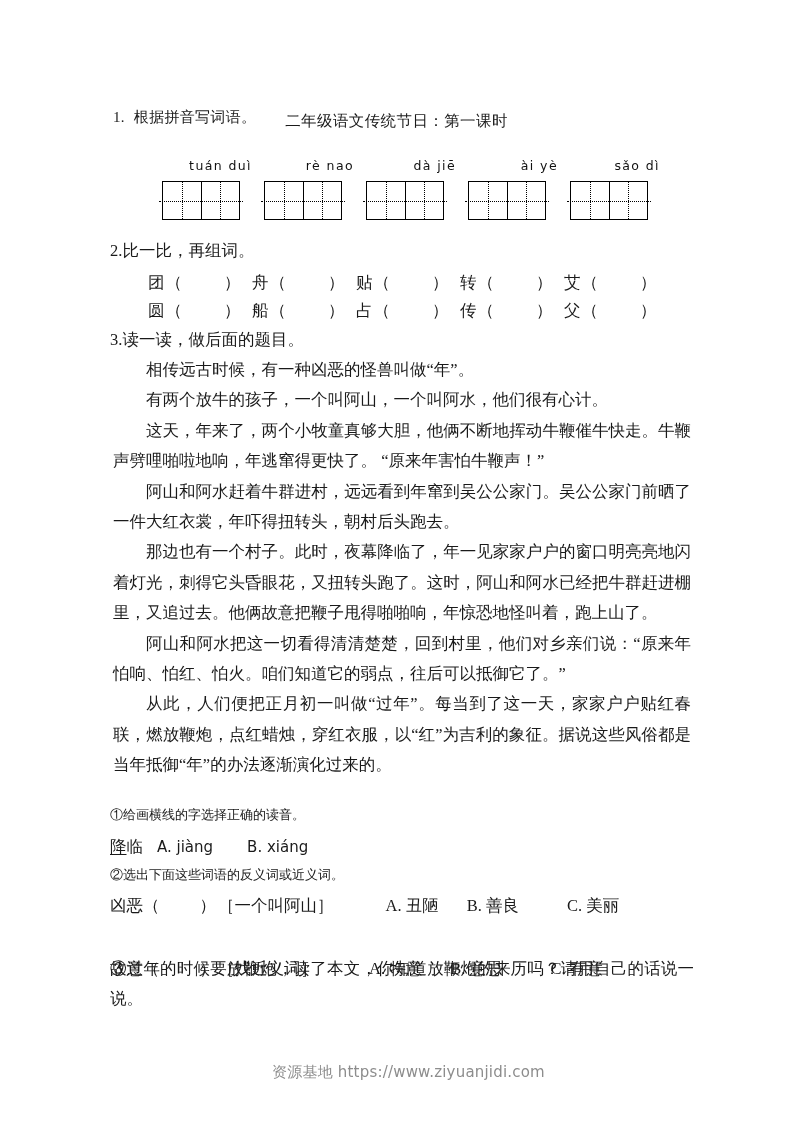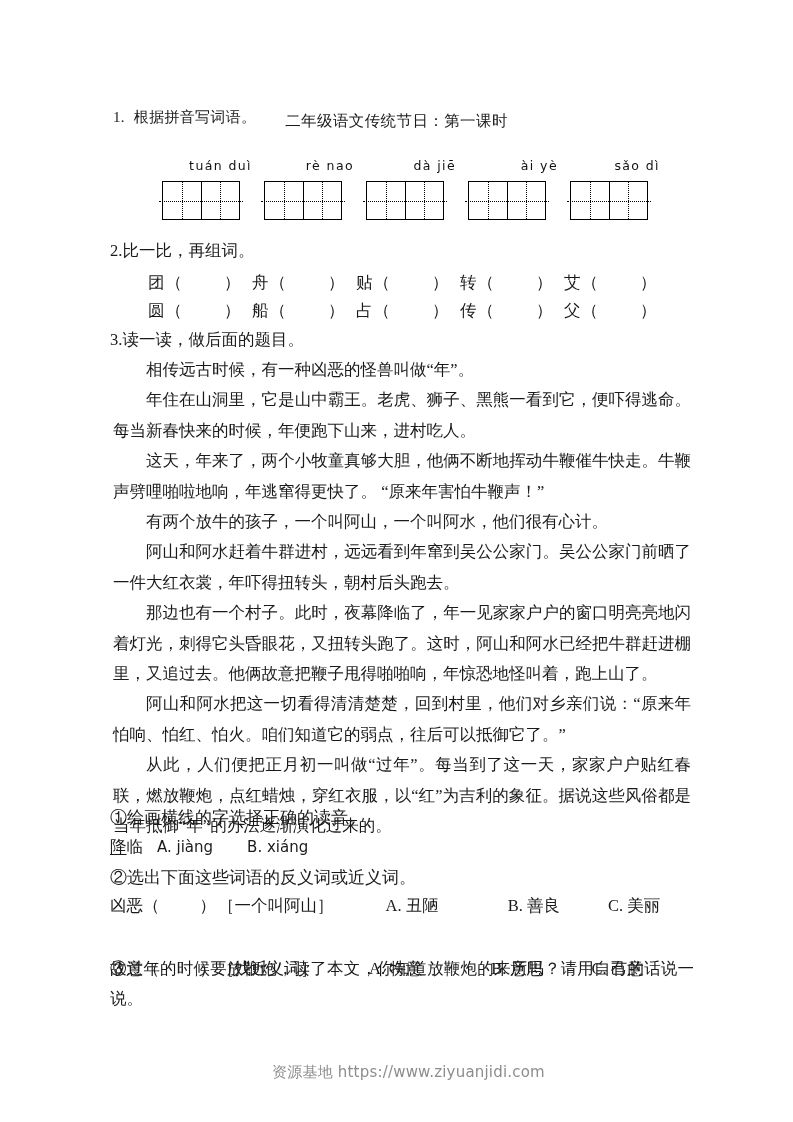--- a/index.html
+++ b/index.html
@@ -137,21 +137,21 @@
   }
   .body-text p {
     margin: 0;
     text-indent: 2em;
   }
 
   
   .subq {
     position: absolute;
     left: 110px;
-    font-size: 17px;
+    font-size: 13px;
     white-space: nowrap;
     text-align: right;
   }
   .subq-1 { top: 806px; }
   .q-pron { position: absolute; left: 110px; top: 836px; font-size: 16.5px; white-space: nowrap; }
   .q-pron .uline { text-decoration: underline; text-underline-offset: 2px; }
   .q-pron .opt { margin-left: 14px; }
   .q-pron .opt.b { margin-left: 34px; }
   .pinyin-inline { font-family: "DejaVu Sans", sans-serif; font-size: 15px; }
 
@@ -162,21 +162,21 @@
     left: 110px;
     font-size: 16.5px;
     white-space: nowrap;
   }
   .syn-row.r1 { top: 895px; }
   .syn-row.r2 { top: 958px; }
   .syn-row .blank { display: inline-block; width: 40px; }
   .syn-row .brk { margin-left: 2px; }
   .syn-row .opt { display: inline-block; }
   .syn-row .opt.o1 { margin-left: 52px; }
-  .syn-row .opt.o2 { margin-left: 69px; }
+  .syn-row .opt.o2 { margin-left: 28px; }
   .syn-row .opt.o3 { margin-left: 48px; }
 
   .subq-3 {
     position: absolute;
     left: 110px; top: 954px;
     width: 584px;
     font-size: 16.5px;
     line-height: 30.4px;
     text-align: justify;
     text-justify: inter-ideograph;
@@ -270,23 +270,22 @@
       <div class="pair-item"><span class="ch">传</span><span class="paren-l">（</span><span class="blank"></span><span class="paren-r">）</span></div>
       <div class="pair-item"><span class="ch">父</span><span class="paren-l">（</span><span class="blank"></span><span class="paren-r">）</span></div>
     </div>
 
   <div class="q3-head">
     <span>3.</span><span>读一读，做后面的题目。</span>
   </div>
 
   <div class="body-text" id="passage">
       <p>相传远古时候，有一种凶恶的怪兽叫做“年”。</p>
-      <p>年住在山洞里，它是山中霸王。老虎、狮子、黑熊一看到它，便吓得逃命。每当新春快来的时候，年便跑下山来，进村吃人。</p>
+      <p>有两个放牛的孩子，一个叫阿山，一个叫阿水，他们很有心计。</p>
       <p>这天，年来了，两个小牧童真够大胆，他俩不断地挥动牛鞭催牛快走。牛鞭声劈哩啪啦地响，年逃窜得更快了。 “原来年害怕牛鞭声！”</p>
-      <p>有两个放牛的孩子，一个叫阿山，一个叫阿水，他们很有心计。</p>
       <p>阿山和阿水赶着牛群进村，远远看到年窜到吴公公家门。吴公公家门前晒了一件大红衣裳，年吓得扭转头，朝村后头跑去。</p>
       <p>那边也有一个村子。此时，夜幕降临了，年一见家家户户的窗口明亮亮地闪着灯光，刺得它头昏眼花，又扭转头跑了。这时，阿山和阿水已经把牛群赶进棚里，又追过去。他俩故意把鞭子甩得啪啪响，年惊恐地怪叫着，跑上山了。</p>
       <p>阿山和阿水把这一切看得清清楚楚，回到村里，他们对乡亲们说：“原来年怕响、怕红、怕火。咱们知道它的弱点，往后可以抵御它了。”</p>
       <p>从此，人们便把正月初一叫做“过年”。每当到了这一天，家家户户贴红春联，燃放鞭炮，点红蜡烛，穿红衣服，以“红”为吉利的象征。据说这些风俗都是当年抵御“年”的办法逐渐演化过来的。</p>
     </div>
 
   <div class="subq subq-1">
     <span>①</span><span>给画横线的字选择正确的读音。</span>
   </div>
   <div class="q-pron">

